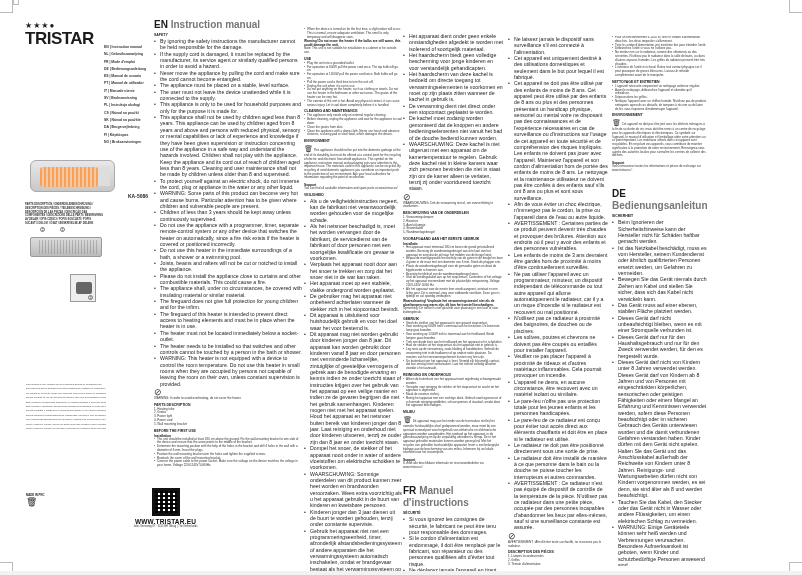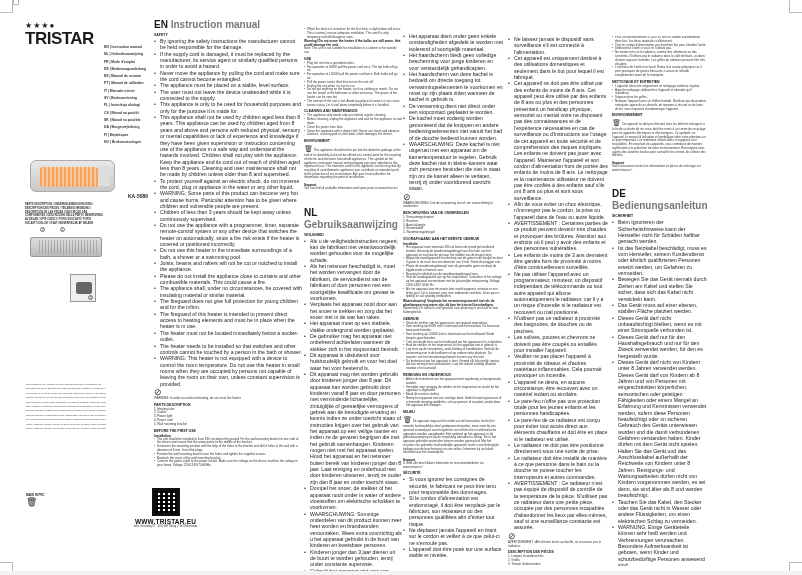--- a/index.html
+++ b/index.html
@@ -193,21 +193,20 @@
       <li>The appliance only needs only an external regular cleaning.</li>
       <li>Before cleaning, unplug the appliance and wait for the appliance to cool down.</li>
       <li>Clean the grates from dust.</li>
       <li>Clean the appliance with a damp cloth. Never use harsh and abrasive cleaners, scouring pad or steel wool, which damages the device.</li>
     </ul>
     <div class="sec">ENVIRONMENT</div>
     <div class="small"><span class="nofire" style="font-size:7px;">🗑</span> <span>This appliance should not be put into the domestic garbage at the end of its durability, but must be offered at a central point for the recycling of electric and electronic household appliances. This symbol on the appliance, instruction manual and packaging puts your attention to this important issue. The materials used in this appliance can be recycled. By recycling of used domestic appliances you contribute an important push to the protection of our environment. Ask your local authorities for information regarding the point of recollection.</span></div>
     <div class="small-b" style="margin-top:3px;">Support</div>
     <div class="small">You can find all available information and spare parts at www.tristar.eu!</div>
 
-    <div class="h1"><span>NL</span> <span class="rest">Gebruiksaanwijzing</span></div>
     <div class="sec">VEILIGHEID</div>
     <ul class="b" style="font-size:5.2px;">
       <li>Als u de veiligheidsinstructies negeert, kan de fabrikant niet verantwoordelijk worden gehouden voor de mogelijke schade.</li>
       <li>Als het netsnoer beschadigd is, moet het worden vervangen door de fabrikant, de servicedienst van de fabrikant of door personen met een soortgelijke kwalificatie om gevaar te voorkomen.</li>
       <li>Verplaats het apparaat nooit door aan het snoer te trekken en zorg dat het snoer niet in de war kan raken.</li>
       <li>Het apparaat moet op een stabiele, vlakke ondergrond worden geplaatst.</li>
       <li>De gebruiker mag het apparaat niet onbeheerd achterlaten wanneer de stekker zich in het stopcontact bevindt.</li>
       <li>Dit apparaat is uitsluitend voor huishoudelijk gebruik en voor het doel waar het voor bestemd is.</li>
       <li>Dit apparaat mag niet worden gebruikt door kinderen jonger dan 8 jaar. Dit apparaat kan worden gebruikt door kinderen vanaf 8 jaar en door personen met verminderde lichamelijke, zintuiglijke of geestelijke vermogens of gebrek aan de benodigde ervaring en kennis indien ze onder toezicht staan of instructies krijgen over het gebruik van het apparaat op een veilige manier en indien ze de gevaren begrijpen die met het gebruik samenhangen. Kinderen mogen niet met het apparaat spelen. Houd het apparaat en het netsnoer buiten bereik van kinderen jonger dan 8 jaar. Laat reiniging en onderhoud niet door kinderen uitvoeren, tenzij ze ouder zijn dan 8 jaar en onder toezicht staan.</li>
       <li>Dompel het snoer, de stekker of het apparaat nooit onder in water of andere vloeistoffen om elektrische schokken te voorkomen.</li>
@@ -264,20 +263,21 @@
       <li>Alleen de buitenkant van het apparaat moet regelmatig schoongemaakt worden.</li>
       <li>Verwijder voor reiniging de stekker uit het stopcontact en wacht tot het apparaat is afgekoeld.</li>
       <li>Maak de roosters stofvrij.</li>
       <li>Reinig het apparaat met een vochtige doek. Gebruik nooit agressieve of schurende reinigingsmiddelen, schuursponsen of staalwol, omdat deze het apparaat beschadigen.</li>
     </ul>
     <div class="sec">MILIEU</div>
     <div class="small"><span class="nofire" style="font-size:7px;">🗑</span> <span>Dit apparaat mag aan het einde van de levensduur niet bij het normale huishoudelijke afval gedeponeerd worden, maar moet bij een speciaal inzamelpunt voor hergebruik van elektrische en elektronische apparaten worden aangeboden. Het symbool op het apparaat, in de gebruiksaanwijzing en op de verpakking attendeert u hierop. De in het apparaat gebruikte materialen kunnen worden gerecycled. Met het recyclen van gebruikte huishoudelijke apparaten levert u een belangrijke bijdrage aan de bescherming van ons milieu. Informeer bij uw lokale overheid naar het inzamelpunt.</span></div>
     <div class="small-b" style="margin-top:3px;">Support</div>
     <div class="small">U vindt alle beschikbare informatie en reserveonderdelen via www.tristar.eu!</div>
 
+    <div class="h1"><span>FR</span> <span class="rest">Manuel d'instructions</span></div>
     <div class="sec">SÉCURITÉ</div>
     <ul class="b">
       <li>Si vous ignorez les consignes de sécurité, le fabricant ne peut être tenu pour responsable des dommages.</li>
       <li>Si le cordon d'alimentation est endommagé, il doit être remplacé par le fabricant, son réparateur ou des personnes qualifiées afin d'éviter tout risque.</li>
       <li>Ne déplacez jamais l'appareil en tirant sur le cordon et veillez à ce que celui-ci ne s'enroule pas.</li>
       <li>L'appareil doit être posé sur une surface stable et nivelée.</li>
     </ul>
   </div>
 
   <div class="col" style="left:508px; top:36px; width:100px; overflow:hidden; height:530px;">

